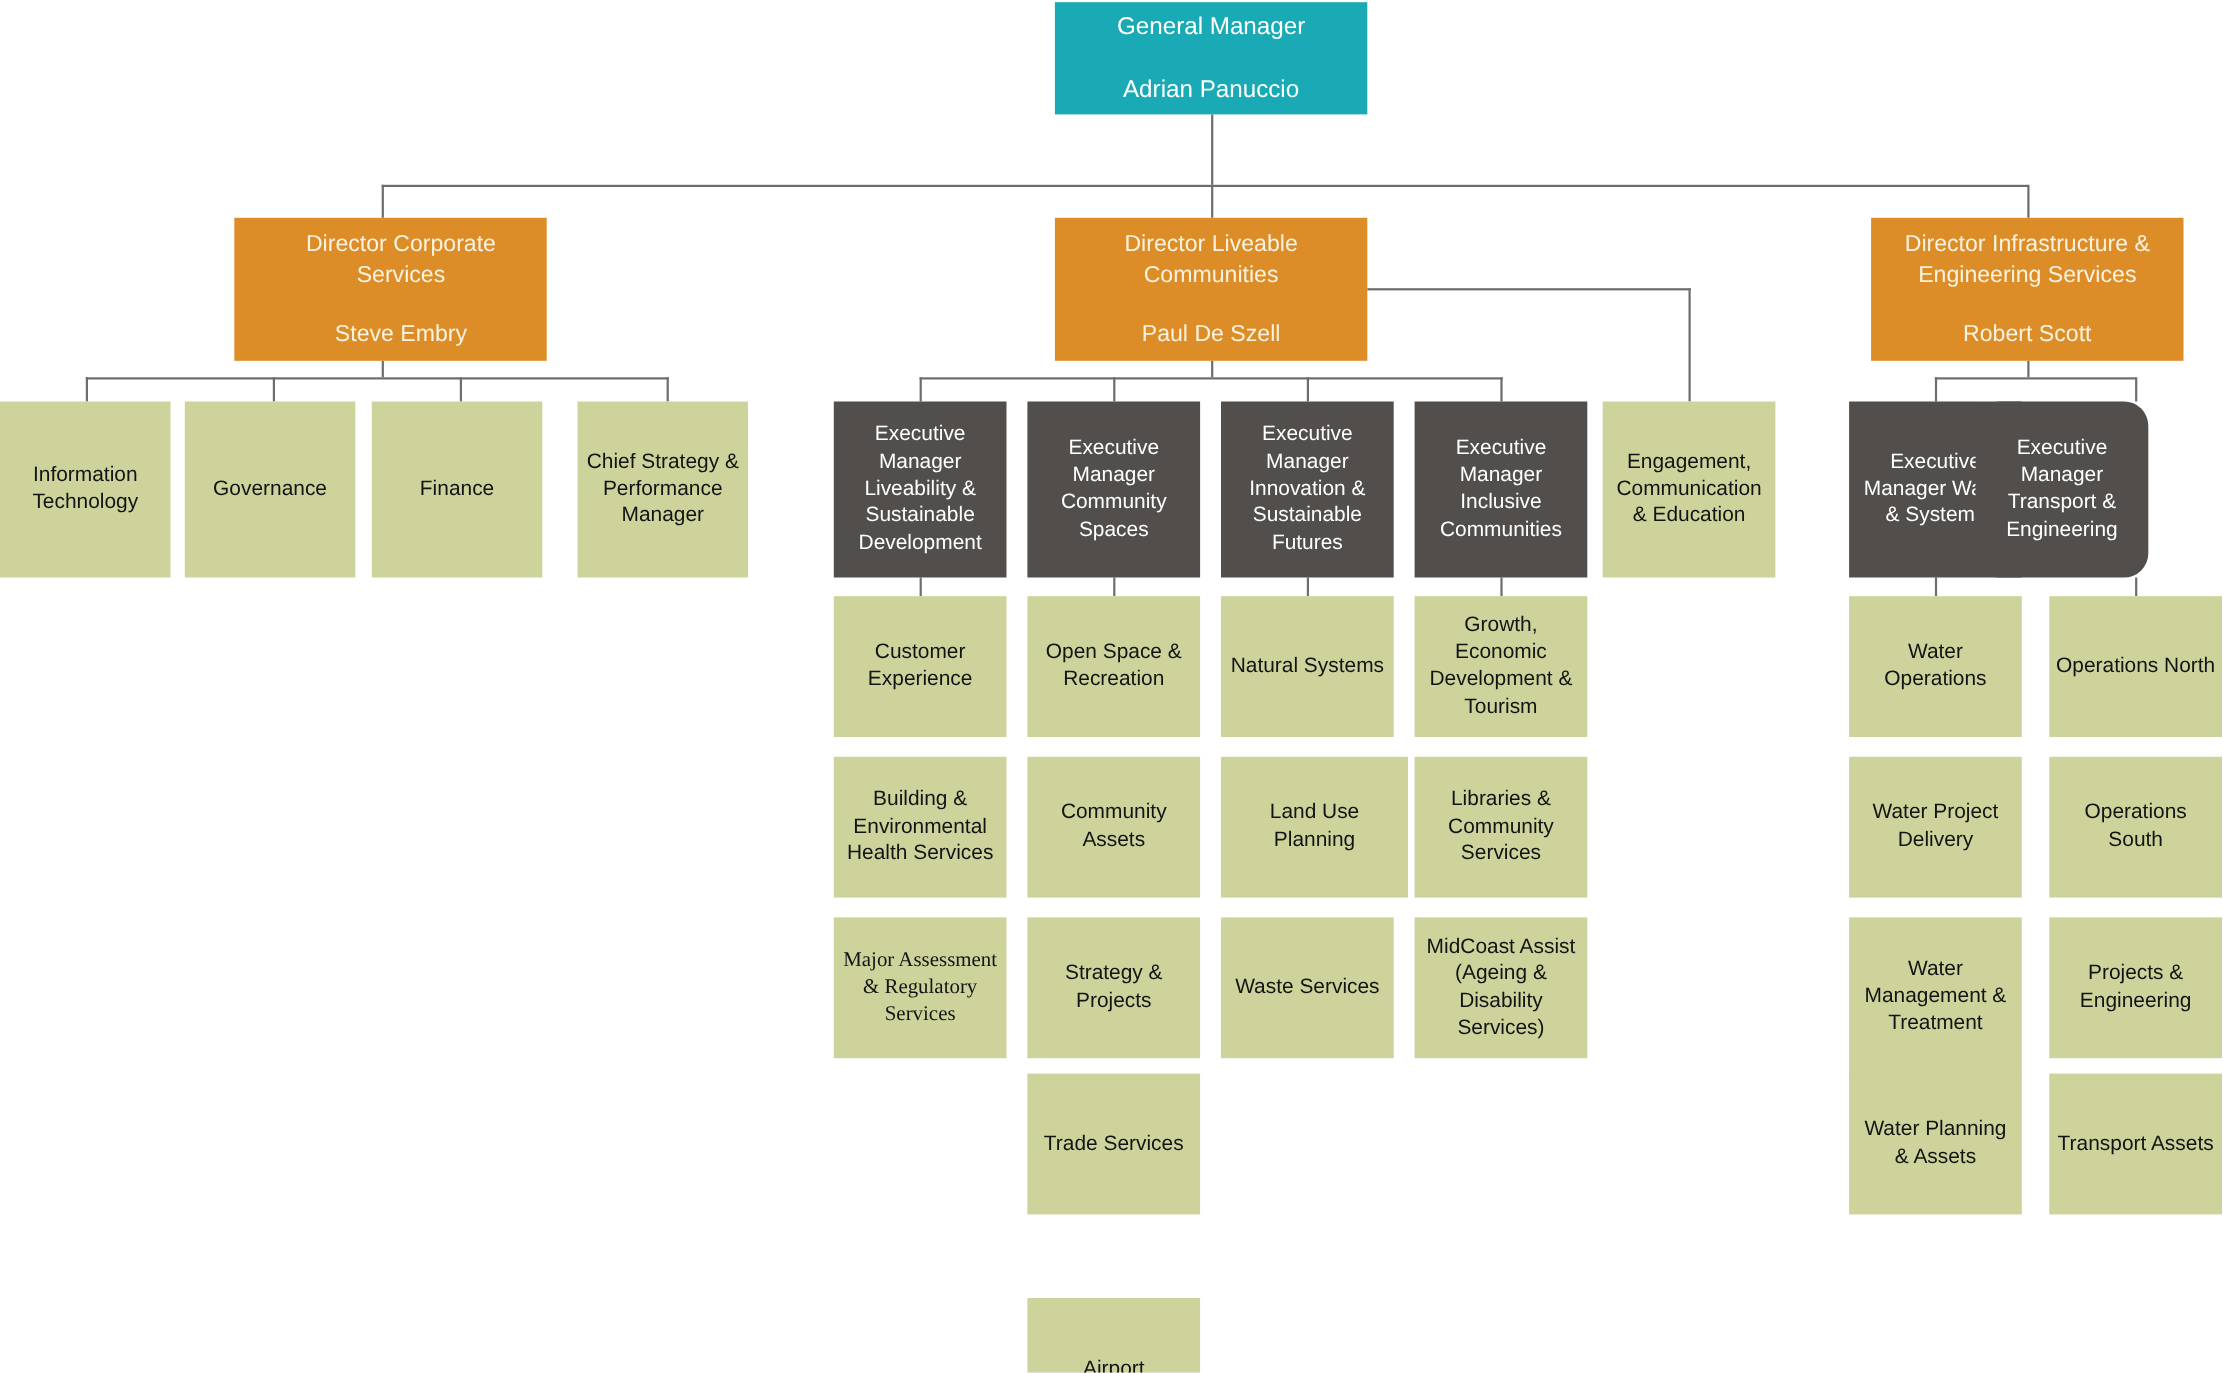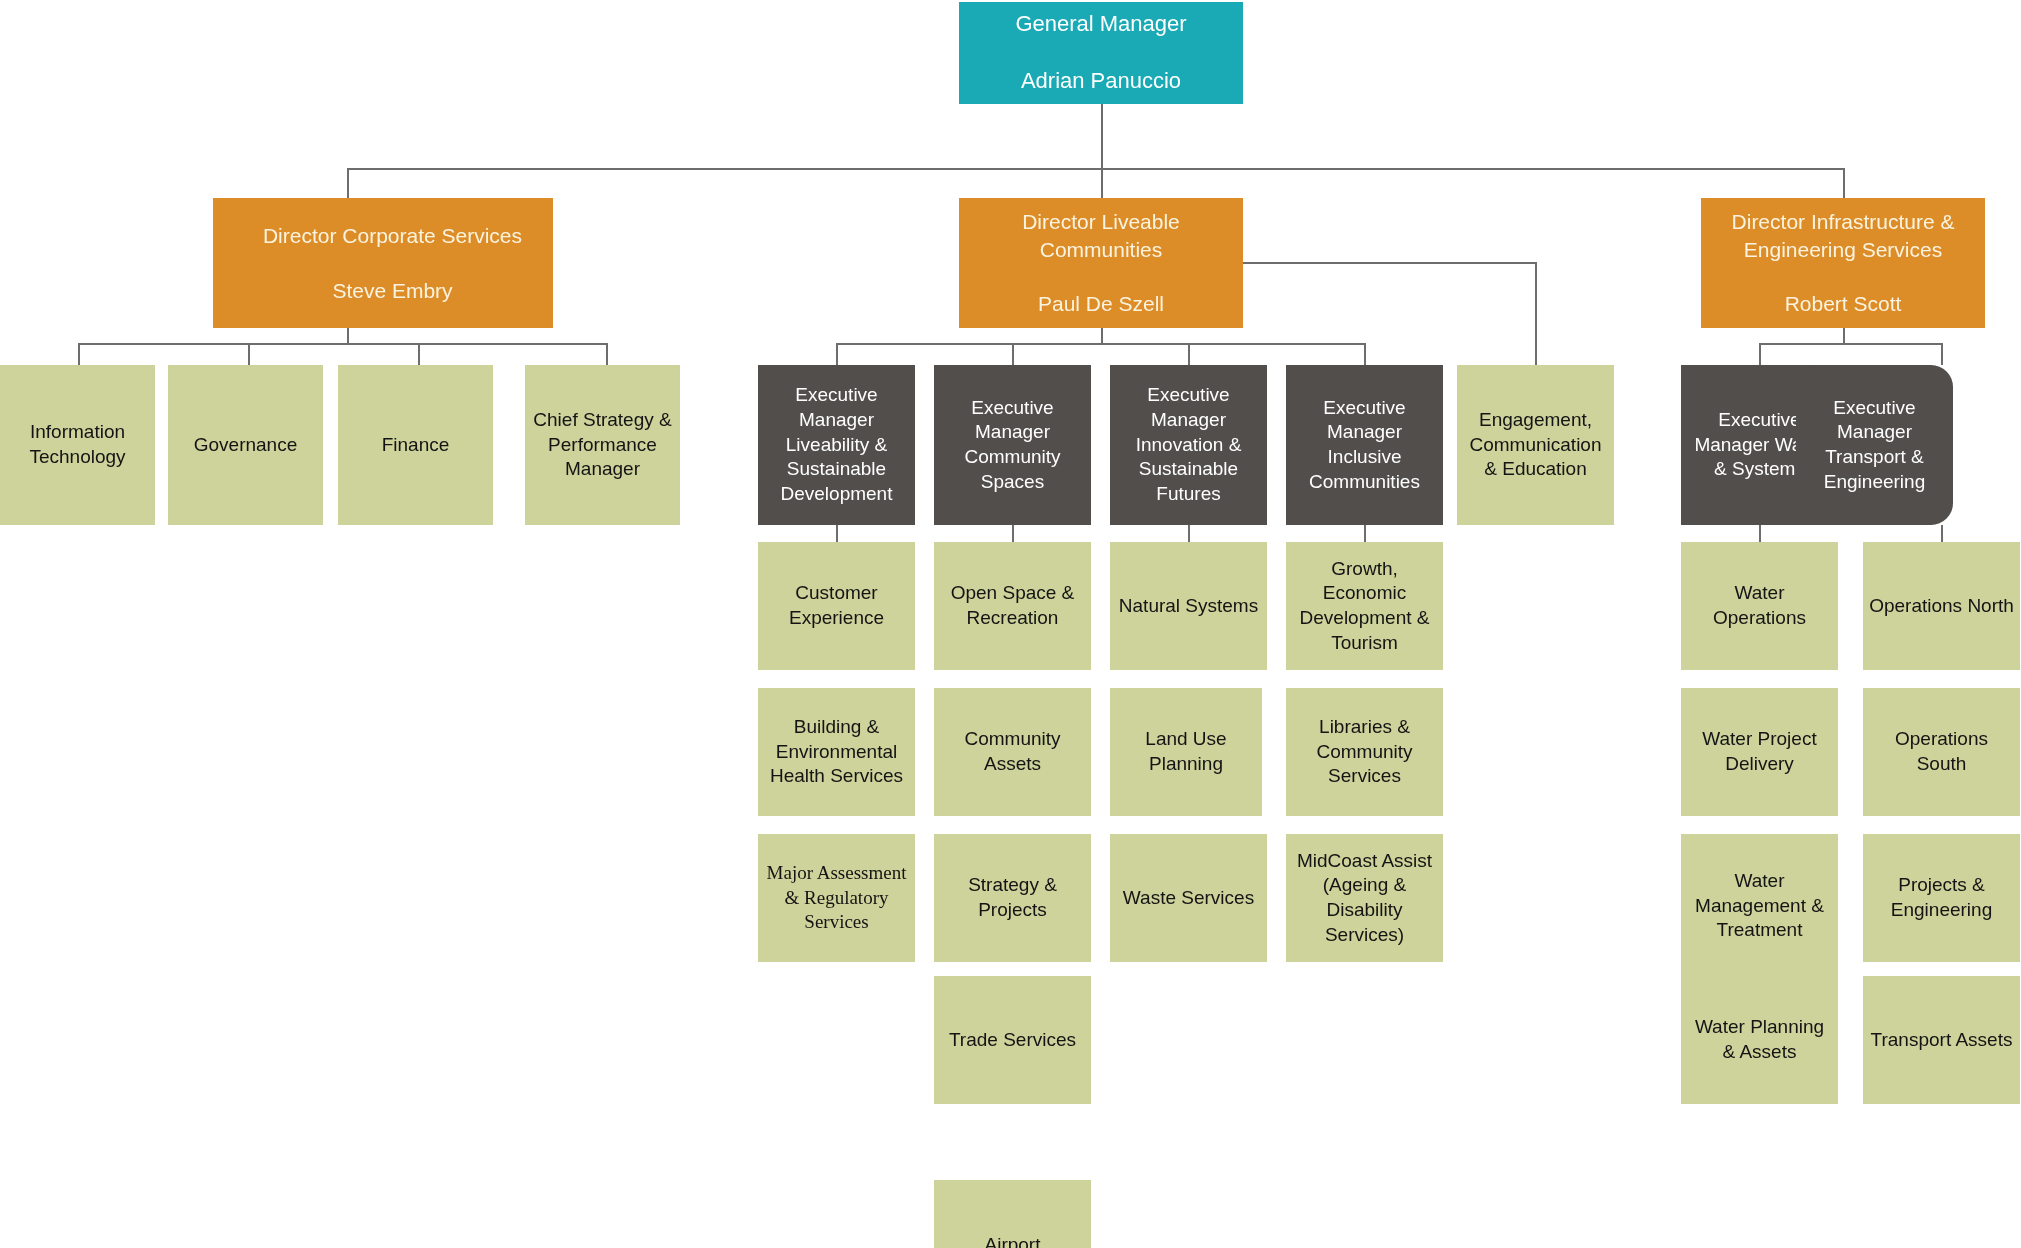--- a/index.html
+++ b/index.html
@@ -100,21 +100,21 @@
   <div class="conn v" style="left:1759px; top:525px; height:17px;"></div>
   <div class="conn v" style="left:1941px; top:525px; height:17px;"></div>
 
   <div class="node gm" style="left:959px; top:2px; width:284px; height:102px;">
     <span>
       <span>General Manager</span><br>
       <span>Adrian Panuccio</span>
     </span>
   </div>
 
-  <div class="node director" style="left:213px; top:198px; width:340px; height:130px;padding-left:25px;">
+  <div class="node director" style="left:213px; top:198px; width:284px; height:130px;padding-left:25px;">
     <span>
       <span>Director Corporate Services</span><br>
       <span>Steve Embry</span>
     </span>
   </div>
 
   <div class="node director" style="left:959px; top:198px; width:284px; height:130px;">
     <span>
       <span>Director Liveable Communities</span><br>
       <span>Paul De Szell</span>
@@ -186,21 +186,21 @@
   <div class="node unit" style="left:934px; top:976px; width:157px; height:128px;">
     <span>Trade Services</span>
   </div>
   <div class="node unit" style="left:934px; top:1180px; width:157px; height:130px;">
     <span>Airport</span>
   </div>
 
   <div class="node unit" style="left:1110px; top:542px; width:157px; height:128px;">
     <span>Natural Systems</span>
   </div>
-  <div class="node unit" style="left:1110px; top:688px; width:152px; height:128px;">
+  <div class="node unit" style="left:1110px; top:688px; width:170px; height:128px;">
     <span>Land Use Planning</span>
   </div>
   <div class="node unit" style="left:1110px; top:834px; width:157px; height:128px;">
     <span>Waste Services</span>
   </div>
 
   <div class="node unit" style="left:1286px; top:542px; width:157px; height:128px;">
     <span>Growth, Economic Development &amp; Tourism</span>
   </div>
   <div class="node unit" style="left:1286px; top:688px; width:157px; height:128px;">

